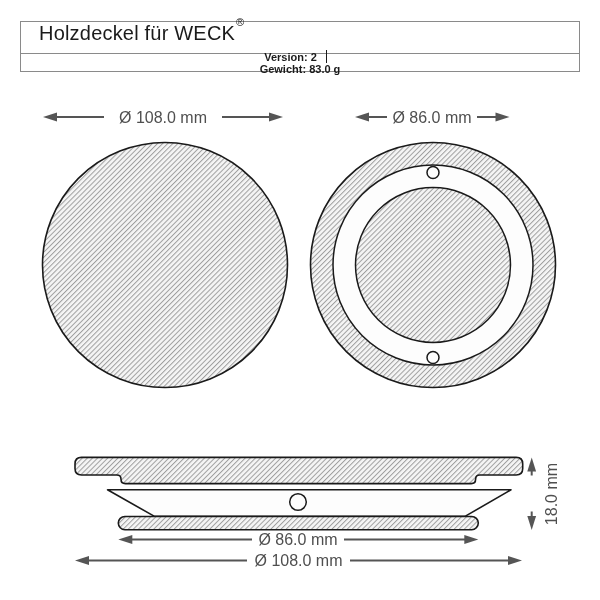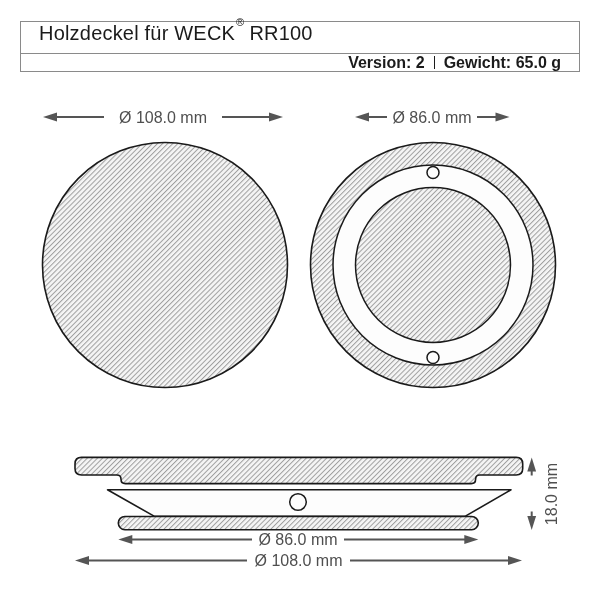--- a/index.html
+++ b/index.html
@@ -43,26 +43,27 @@
     font-size: 11px;
     line-height: 0;
     vertical-align: super;
     margin: 0 1px 0 1px;
   }
   .title-after { margin-left: 4px; }
   .meta-row {
     height: 17px;
     display: flex;
     align-items: center;
-    justify-content: flex-end;
+    justify-content: center;
     padding: 0 18px 0 18px;
-    font-size: 16px;
+    font-size: 11px;
     font-weight: bold;
     color: #1b1b1b;
     white-space: nowrap;
+    flex-direction: column;
   }
   .meta-left { display: flex; align-items: center; }
   .meta-sep {
     display: inline-block;
     width: 0;
     height: 13px;
     border-left: 1.8px solid #1b1b1b;
     margin: 0 9px;
   }
   
@@ -81,28 +82,27 @@
 </style>
 </head>
 <body>
 
 <div class="page">
 
   <div class="header-box">
     <div class="title-row">
       <span>Holzdeckel für WECK</span>
         <sup>®</sup>
-        <span class="title-after">RR100</span>
     </div>
     <div class="meta-row">
       <span class="meta-left">
         <span>Version: 2</span>
         <span class="meta-sep"></span>
       </span>
-      <span>Gewicht: 65.0 g</span>
+      <span>Gewicht: 83.0 g</span>
     </div>
   </div>
 
   <svg class="drawing" width="600" height="600" viewBox="0 0 600 600">
     <defs>
       <pattern id="hatch" patternUnits="userSpaceOnUse" width="3.6" height="3.6" patternTransform="rotate(-45)">
         <rect width="3.6" height="3.6" fill="#f5f5f5"></rect>
         <line x1="0" y1="0.5" x2="3.6" y2="0.5" stroke="#9e9e9e" stroke-width="1"></line>
       </pattern>
     </defs>

